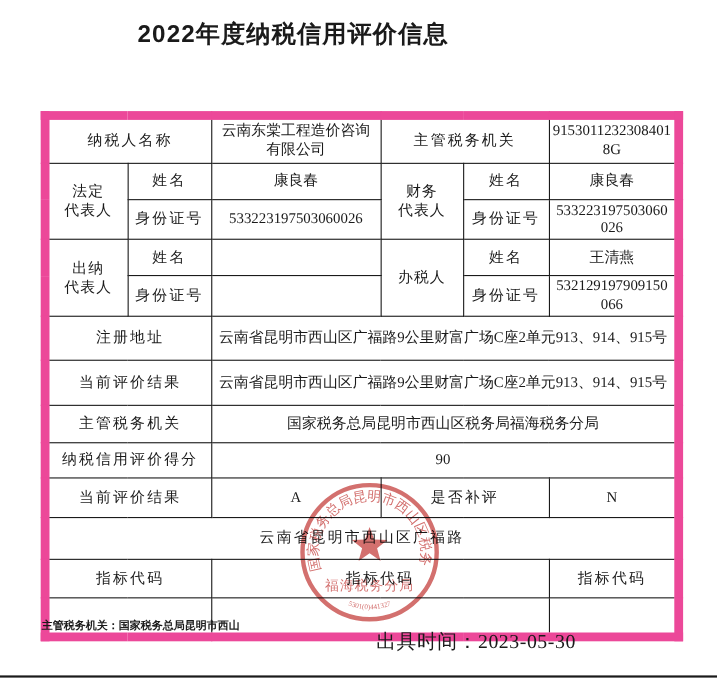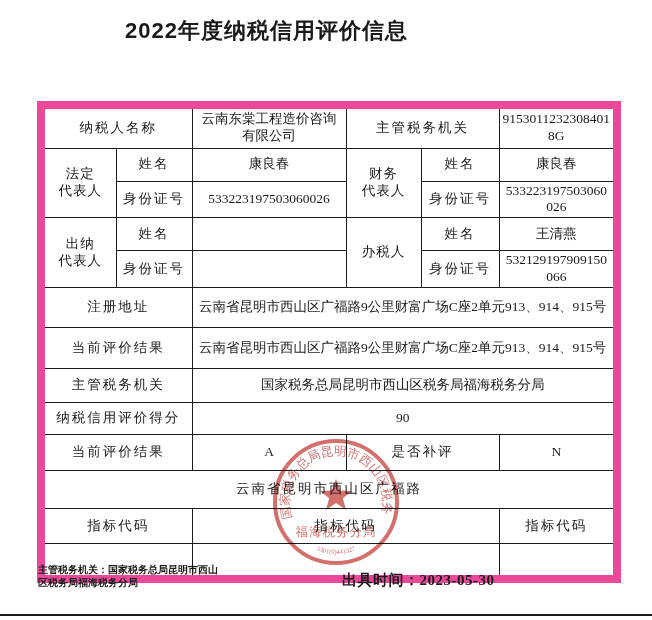--- a/index.html
+++ b/index.html
@@ -26,21 +26,21 @@
   }
   td.lbl{font-size:14px;letter-spacing:2px;}
   td.grp{white-space:pre-line;letter-spacing:1px;font-size:14px;}
   td.num{letter-spacing:0;}
   .footer-authority{
     position:absolute;left:38px;top:563px;width:340px;
     text-align:left;font-size:10px;font-weight:600;line-height:1.3;
   }
   .footer-date{
     position:absolute;left:342px;top:571px;
-    font-size:15px;font-weight:700;letter-spacing:.5px;
+    font-size:18px;font-weight:400;letter-spacing:.5px;
   }
   .bottom-rule{
     position:absolute;left:0;top:614px;width:652px;height:2px;
     background:#1a1a1a;
   }
   .seal{
     position:absolute;left:261px;top:427px;width:150px;height:150px;
     opacity:.82;mix-blend-mode:multiply;pointer-events:none;
   }
   .seal text{font-family:"Liberation Serif","DejaVu Serif",serif;}
@@ -132,21 +132,20 @@
       <tr style="height:35px">
         <td colspan="2"></td>
         <td colspan="3"></td>
         <td></td>
       </tr>
     </tbody>
   </table>
 
   <div class="footer-authority">
     <div>主管税务机关：国家税务总局昆明市西山</div>
-    <div>区税务局福海税务分局</div>
   </div>
 
   <div class="footer-date">出具时间：2023-05-30</div>
 
   <svg class="seal" viewBox="-75 -75 150 150">
     <defs>
       <path id="ringPath" d="M -44.2,16.1 A 47,47 0 1 1 44.2,16.1" fill="none"></path>
       <path id="codePath" d="M -33.4,39.8 A 52,52 0 0 0 33.4,39.8" fill="none"></path>
     </defs>
     <circle r="61" fill="none" stroke-width="4" stroke="#c9504e"></circle>

